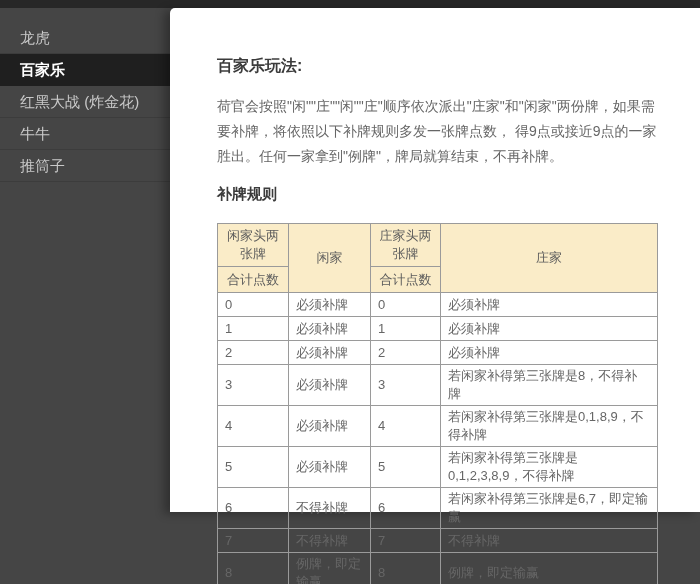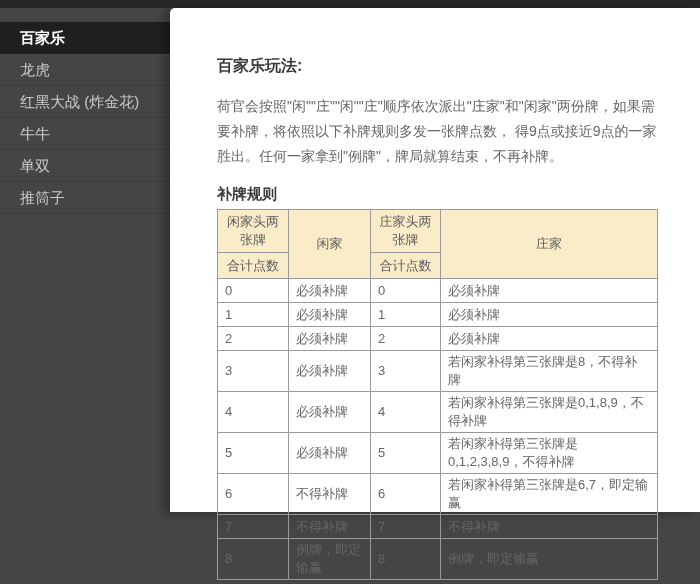--- a/index.html
+++ b/index.html
@@ -54,21 +54,21 @@
   .desc {
     font-size: 14px;
     color: #666666;
     line-height: 25px;
     margin: 0 0 16px 0;
   }
   .rules-title {
     font-size: 15px;
     font-weight: bold;
     color: #3b3b3b;
-    margin: 0 0 5px 0;
+    margin: 0 0 19px 0;
   }
   table.rules {
     border-collapse: collapse;
     width: 440px;
     table-layout: fixed;
     font-size: 13px;
     color: #666666;
   }
   table.rules th, table.rules td {
     border: 1px solid #9a9a9a;
@@ -91,25 +91,24 @@
     vertical-align: middle;
     line-height: 18px;
   }
 </style>
 </head>
 <body>
 
 <div class="topbar"></div>
 
 <div class="sidebar">
+  <div class="nav-item">龙虎</div>
   <div class="nav-item active">百家乐</div>
-  <div class="nav-item">龙虎</div>
   <div class="nav-item">红黑大战 (炸金花)</div>
   <div class="nav-item">牛牛</div>
-  <div class="nav-item">单双</div>
   <div class="nav-item">推筒子</div>
 </div>
 
 <div class="panel">
   <h1 class="page-title">百家乐玩法:</h1>
   <p class="desc">荷官会按照"闲""庄""闲""庄"顺序依次派出"庄家"和"闲家"两份牌，如果需要补牌，将依照以下补牌规则多发一张牌点数， 得9点或接近9点的一家胜出。任何一家拿到"例牌"，牌局就算结束，不再补牌。</p>
   <h2 class="rules-title">补牌规则</h2>
 
   <table class="rules">
     <colgroup>

